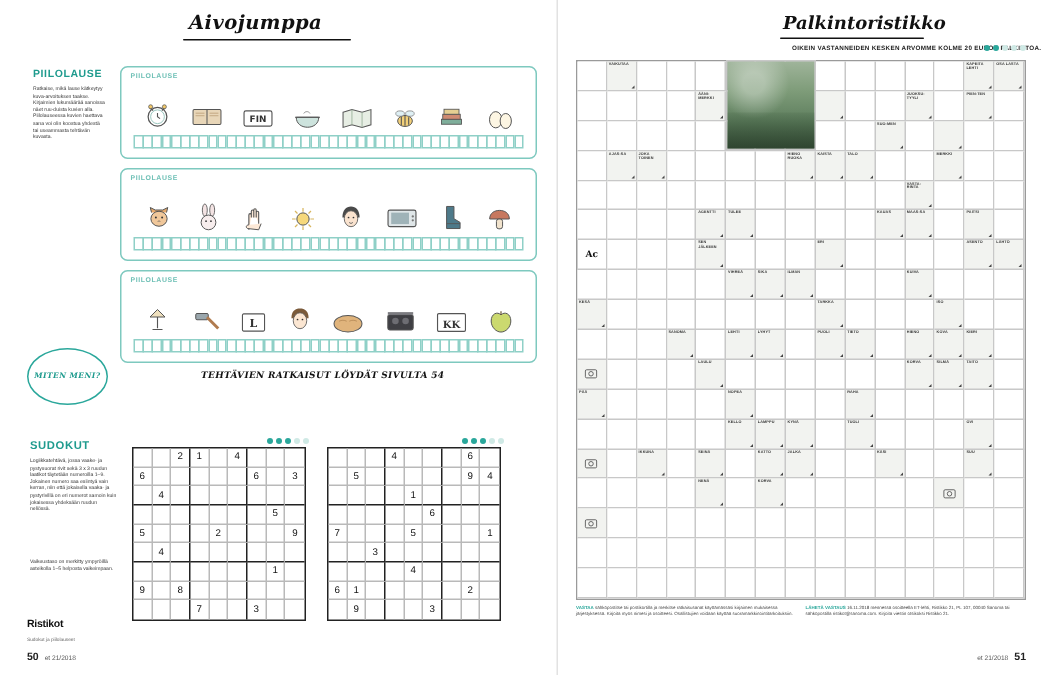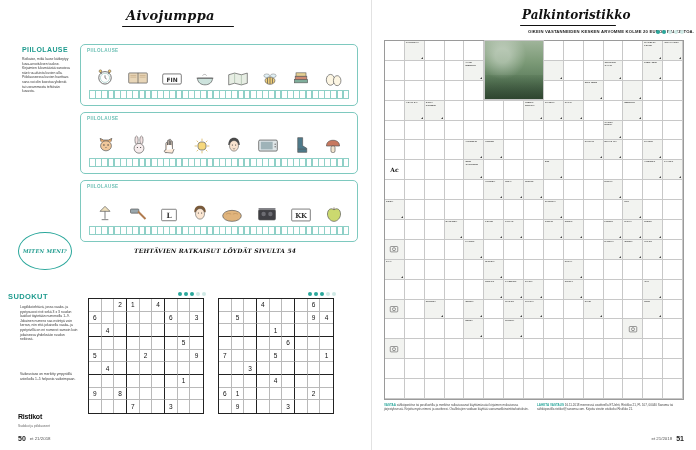--- a/index.html
+++ b/index.html
@@ -102,21 +102,21 @@
     font-size:5px; font-weight:bold; line-height:1.4;
     letter-spacing:0.3px;
   }
   .ratkaisut {
     position:absolute; left:134px; top:247px;
     font-size:6px; color:#111; letter-spacing:0.2px;
   }
 
   
   .sudoku-title {
-    position:absolute; left:8px; top:292px;
+    position:absolute; left:20px; top:292px;
     font-size:7.5px; font-weight:bold; color:#1f9b8e; letter-spacing:0.4px;
   }
   .sudoku-desc { position:absolute; left:20px; top:305px; width:58px; }
   .dots { position:absolute; display:flex; gap:2px; }
   .dot { width:4px; height:4px; border-radius:50%; background:#cfe9e5; }
   .dot.on { background:#2aa79b; }
 
   .sgrid {
     position:absolute;
     display:grid;

